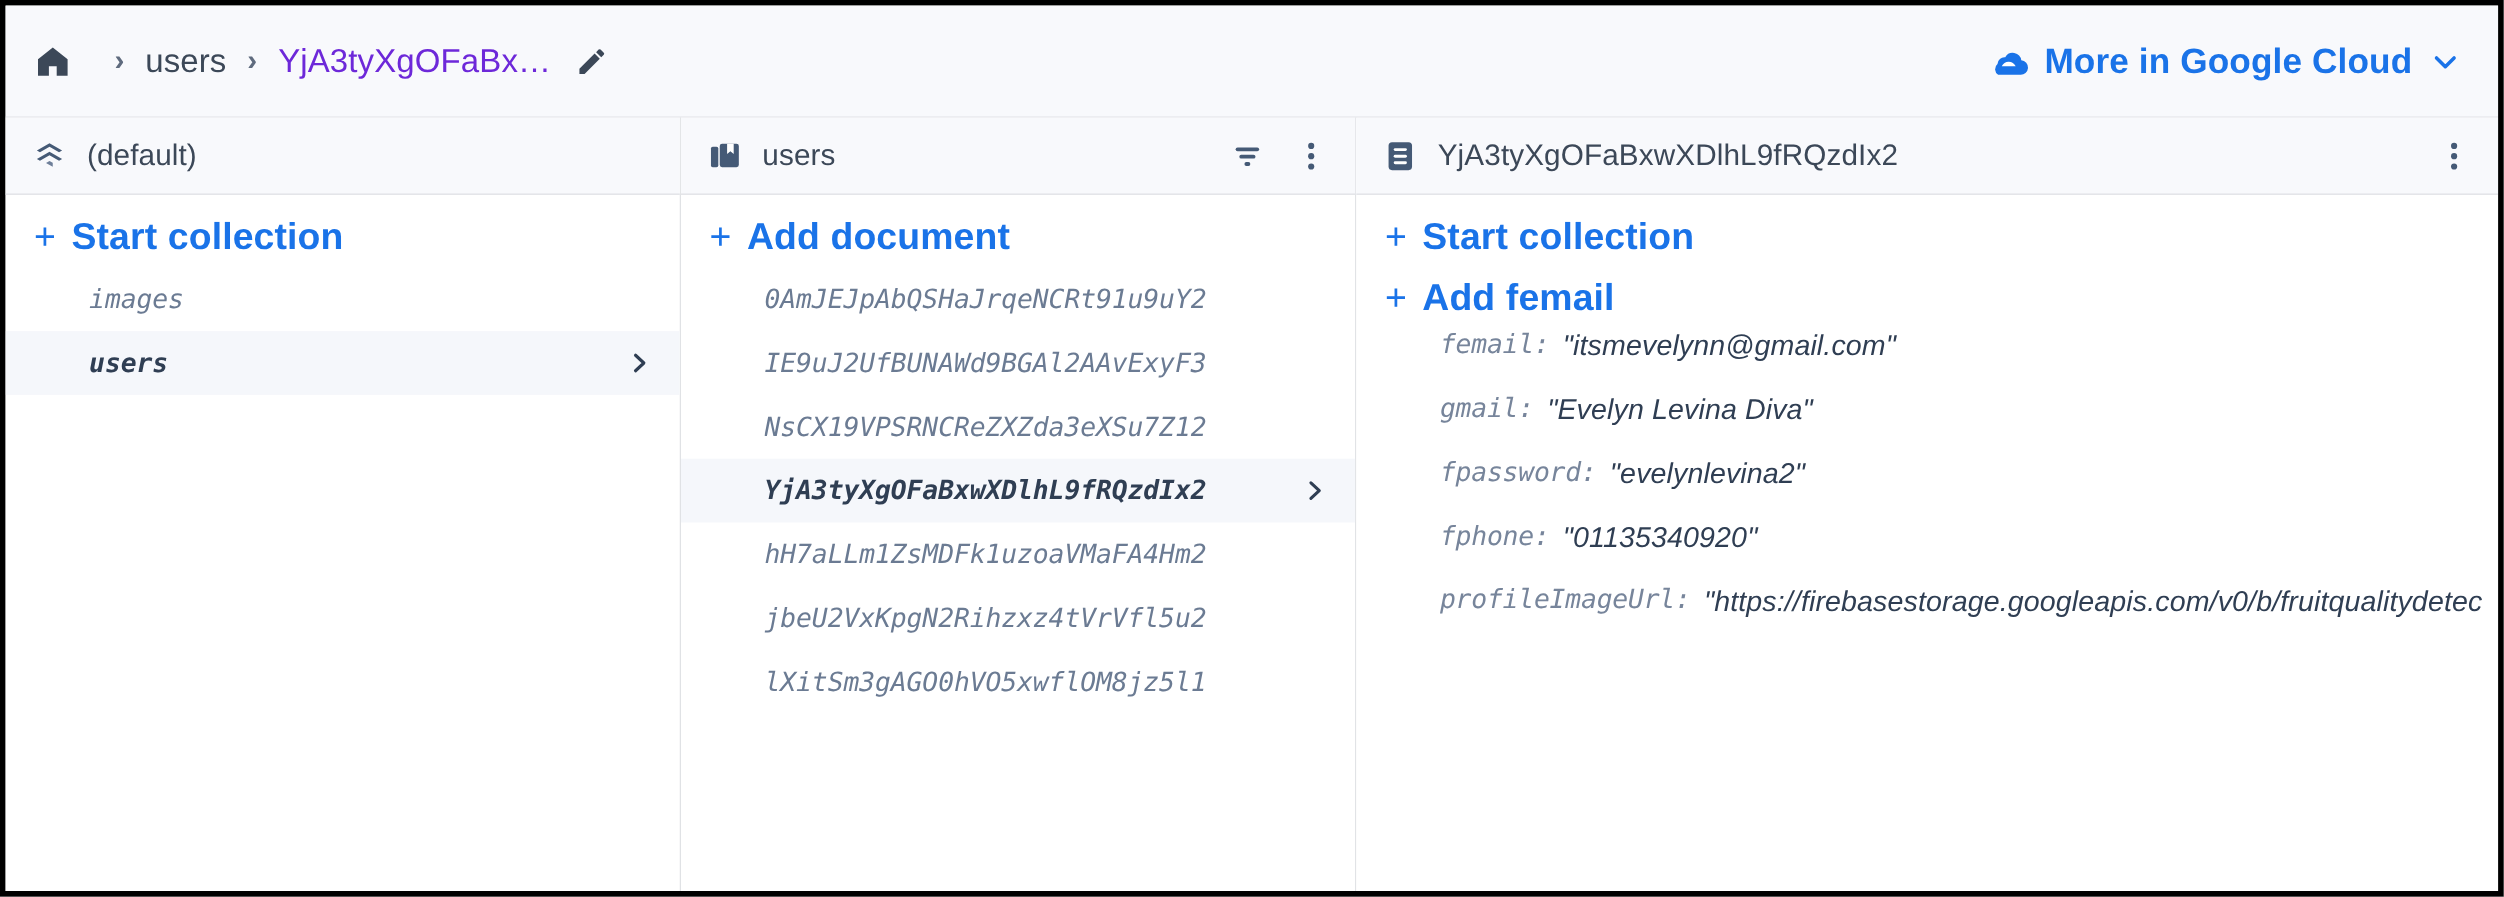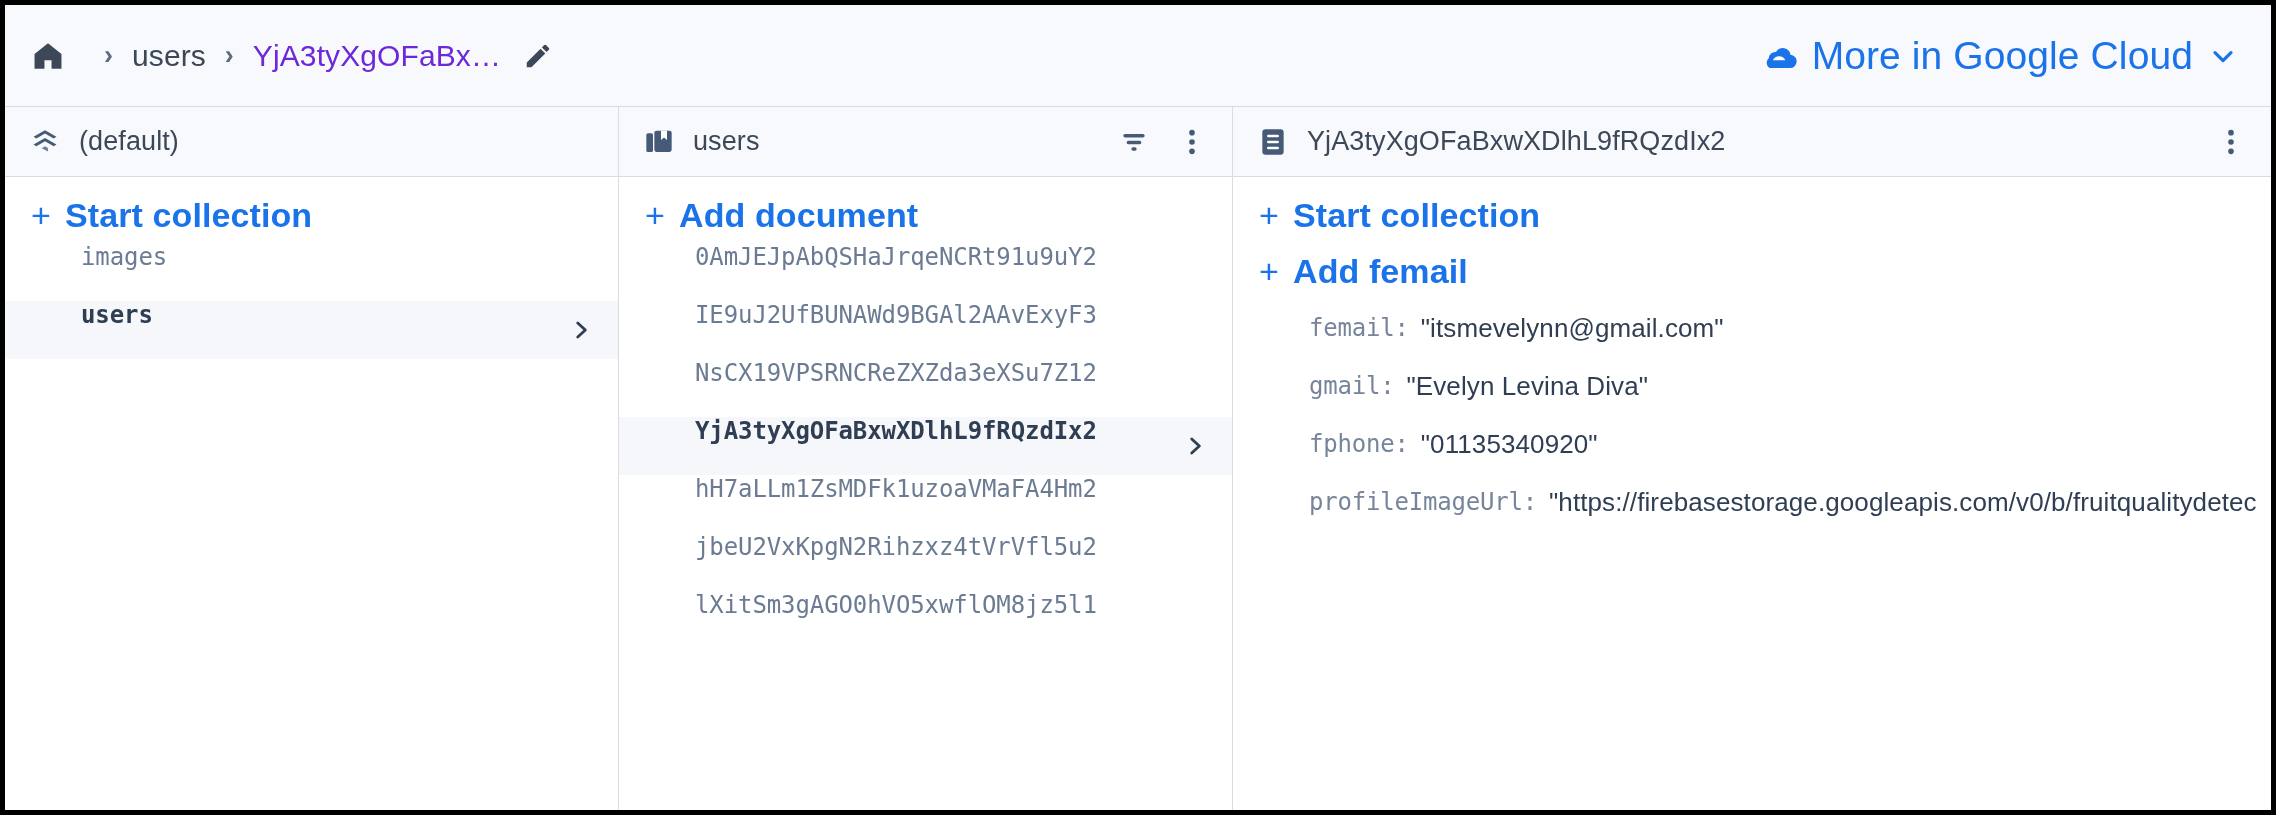--- a/index.html
+++ b/index.html
@@ -53,22 +53,22 @@
   .edit-icon { display: flex; align-items: center; margin-left: 22px; cursor: pointer; }
 
   .gcloud {
     display: flex;
     align-items: center;
     gap: 14px;
     cursor: pointer;
     padding: 6px 4px;
   }
   .gcloud-label {
-    font-size: 39px;
-    font-weight: 400;
+    font-size: 32px;
+    font-weight: 700;
     color: #1a73e8;
     letter-spacing: .1px;
     white-space: nowrap;
   }
 
   
   .panels {
     display: flex;
     height: 703px;
   }
@@ -128,45 +128,48 @@
   .action-text {
     font-size: 34px;
     font-weight: 700;
     color: #1a73e8;
     letter-spacing: .1px;
   }
 
   
   .list-row {
     display: flex;
+    align-items: center;
     height: 58px;
     padding: 0 24px 0 76px;
     cursor: pointer;
     position: relative;
+    font-style: italic;
   }
   .list-row.selected { background: #f5f7fb; }
   .list-label {
     font-family: "DejaVu Sans Mono", monospace;
     font-size: 24px;
     color: #6b7b93;
     letter-spacing: -0.1px;
     white-space: nowrap;
     overflow: hidden;
   }
   .list-row.selected .list-label { color: #2f3e53; font-weight: 700; }
   .row-chevron { margin-left: auto; display: flex; align-items: center; padding-left: 12px; }
 
   
   .field-row {
     display: flex;
-    align-items: center;
+    align-items: flex-start;
     height: 58px;
     padding-left: 76px;
     white-space: nowrap;
     overflow: hidden;
+    font-style: italic;
   }
   .field-key {
     font-family: "DejaVu Sans Mono", monospace;
     font-size: 24px;
     color: #77859b;
     letter-spacing: -0.2px;
     flex: 0 0 auto;
   }
   .field-val {
     font-size: 26px;
@@ -353,20 +356,24 @@
         <div>
           <div class="field-row">
             <span class="field-key">femail:</span>
             <span class="field-val">"itsmevelynn@gmail.com"</span>
           </div>
           <div class="field-row">
             <span class="field-key">gmail:</span>
             <span class="field-val">"Evelyn Levina Diva"</span>
           </div>
           <div class="field-row">
+            <span class="field-key">fpassword:</span>
+            <span class="field-val">"evelynlevina2"</span>
+          </div>
+          <div class="field-row">
             <span class="field-key">fphone:</span>
             <span class="field-val">"01135340920"</span>
           </div>
           <div class="field-row">
             <span class="field-key">profileImageUrl:</span>
             <span class="field-val">"https://firebasestorage.googleapis.com/v0/b/fruitqualitydetec</span>
           </div>
         </div>
       </div>
     </div>

